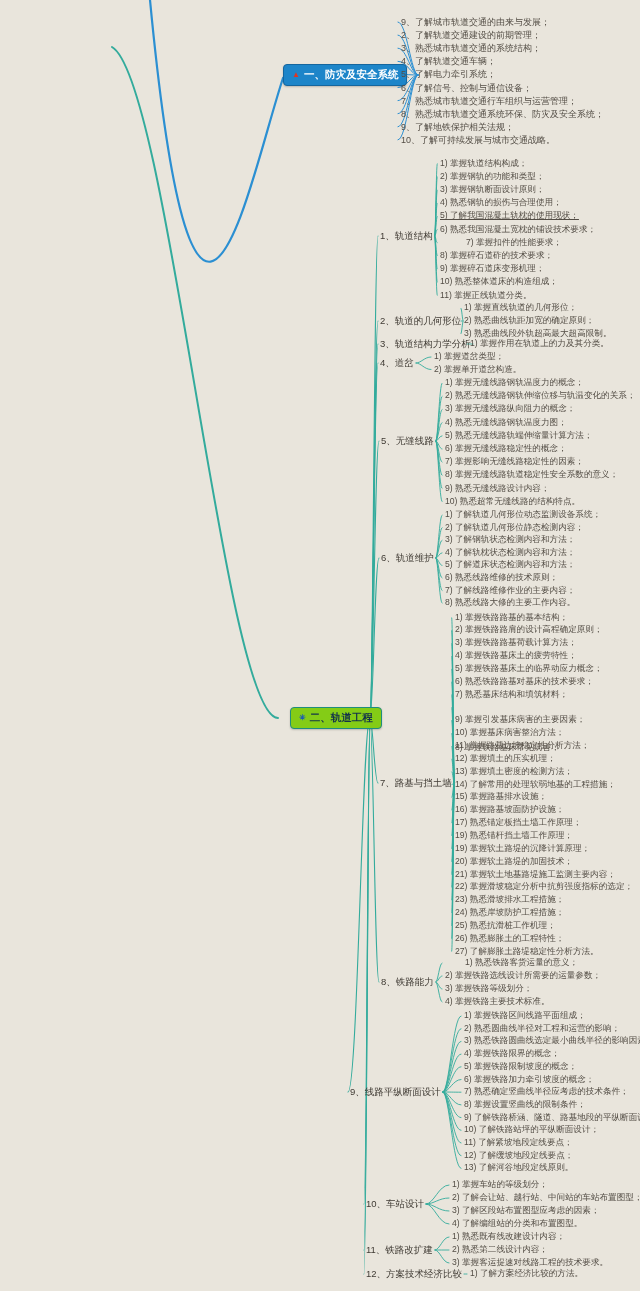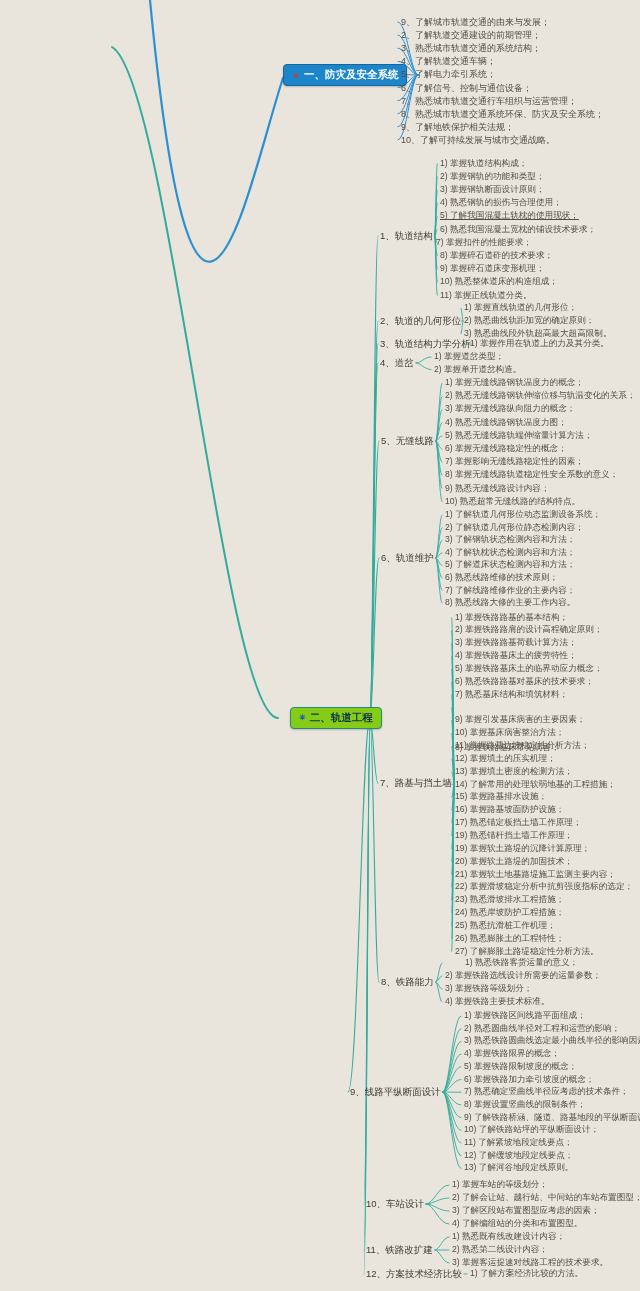--- a/index.html
+++ b/index.html
@@ -181,21 +181,21 @@
     <div class="node b1-item" style="left: 401px; top: 113.7px;">8、熟悉城市轨道交通系统环保、防灾及安全系统；</div>
     <div class="node b1-item" style="left: 401px; top: 126.8px;">9、了解地铁保护相关法规；</div>
     <div class="node b1-item" style="left: 401px; top: 139.9px;">10、了解可持续发展与城市交通战略。</div>
     <div class="node sec-label" style="left: 380px; top: 236px;">1、轨道结构</div>
     <div class="node sec-item" style="left: 440px; top: 163.5px;">1) 掌握轨道结构构成；</div>
     <div class="node sec-item" style="left: 440px; top: 176.7px;">2) 掌握钢轨的功能和类型；</div>
     <div class="node sec-item" style="left: 440px; top: 189.9px;">3) 掌握钢轨断面设计原则；</div>
     <div class="node sec-item" style="left: 440px; top: 203.1px;">4) 熟悉钢轨的损伤与合理使用；</div>
     <div class="node sec-item" style="left: 440px; top: 216.3px; text-decoration: underline;">5) 了解我国混凝土轨枕的使用现状；</div>
     <div class="node sec-item" style="left: 440px; top: 229.5px;">6) 熟悉我国混凝土宽枕的铺设技术要求；</div>
-    <div class="node sec-item" style="left: 436px; top: 242.7px;">7) 掌握扣件的性能要求；</div>
+    <div class="node sec-item" style="left: 466px; top: 242.7px;">7) 掌握扣件的性能要求；</div>
     <div class="node sec-item" style="left: 440px; top: 255.9px; text-align: center;">8) 掌握碎石道砟的技术要求；</div>
     <div class="node sec-item" style="left: 440px; top: 269.1px;">9) 掌握碎石道床变形机理；</div>
     <div class="node sec-item" style="left: 440px; top: 282.3px;">10) 熟悉整体道床的构造组成；</div>
     <div class="node sec-item" style="left: 440px; top: 295.5px;">11) 掌握正线轨道分类。</div>
     <div class="node sec-label" style="left: 380px; top: 321px;">2、轨道的几何形位</div>
     <div class="node sec-item" style="left: 464px; top: 308px;">1) 掌握直线轨道的几何形位；</div>
     <div class="node sec-item" style="left: 464px; top: 321px;">2) 熟悉曲线轨距加宽的确定原则；</div>
     <div class="node sec-item" style="left: 464px; top: 334px;">3) 熟悉曲线段外轨超高最大超高限制。</div>
     <div class="node sec-label" style="left: 380px; top: 344px;">3、轨道结构力学分析</div>
     <div class="node sec-item" style="left: 470px; top: 344px;">1) 掌握作用在轨道上的力及其分类。</div>

